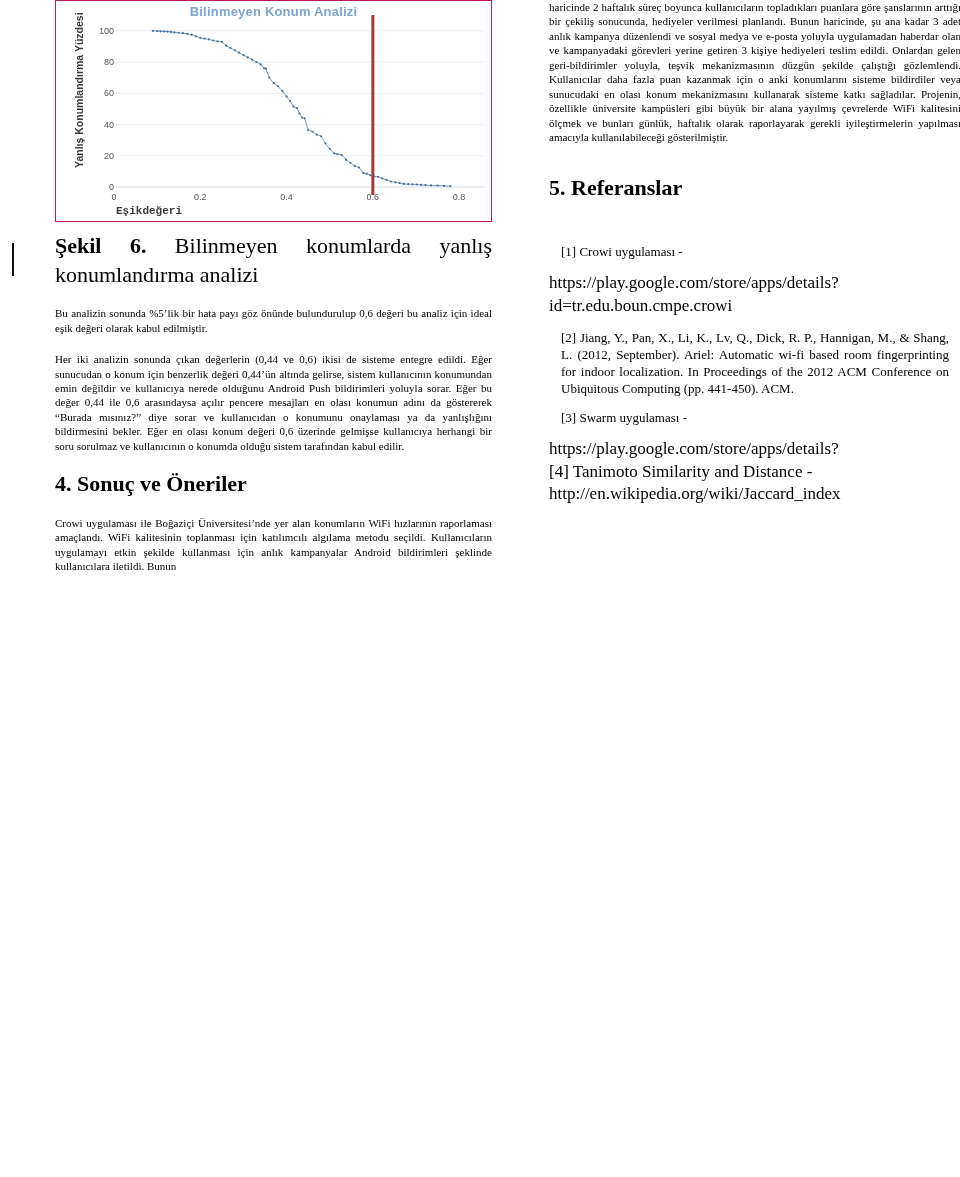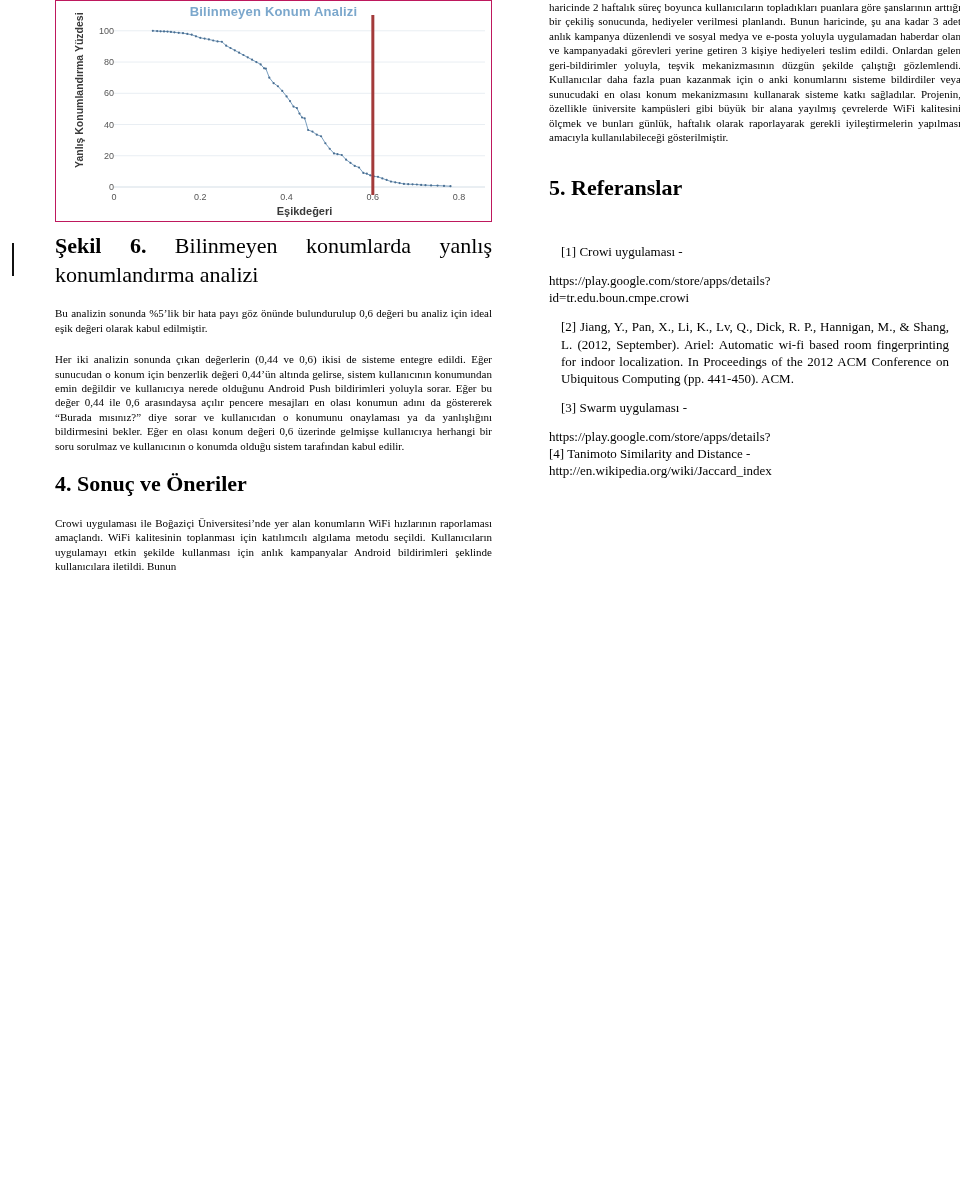--- a/index.html
+++ b/index.html
@@ -82,22 +82,21 @@
     font-size: 10.5px;
     font-weight: bold;
     color: #3a3a3a;
     white-space: nowrap;
   }
   .x-axis-title {
     position: absolute;
     left: 60px;
     width: 377px;
     bottom: 4px;
-    text-align: center;
-    font-family: Liberation Sans, sans-serif;
+    font-family: Liberation Mono, monospace;
     font-size: 11px;
     font-weight: bold;
     color: #3a3a3a;
   }
   .ytick {
     position: absolute;
     right: 0;
     width: 26px;
     text-align: right;
     font-family: "Liberation Sans", "DejaVu Sans", sans-serif;
@@ -154,21 +153,21 @@
 
   h2.heading {
     margin: 0;
     font-size: 22px;
     font-weight: bold;
     line-height: 1.3;
   }
 
   .ref {
     margin: 0;
-    font-size: 13px;
+    font-size: 17px;
     line-height: 1.315;
     text-align: justify;
     text-justify: inter-word;
     word-break: break-all;
   }
   .ref-just {
     margin: 12px;
     font-size: 13px;
     line-height: 1.315;
     text-align: justify;

